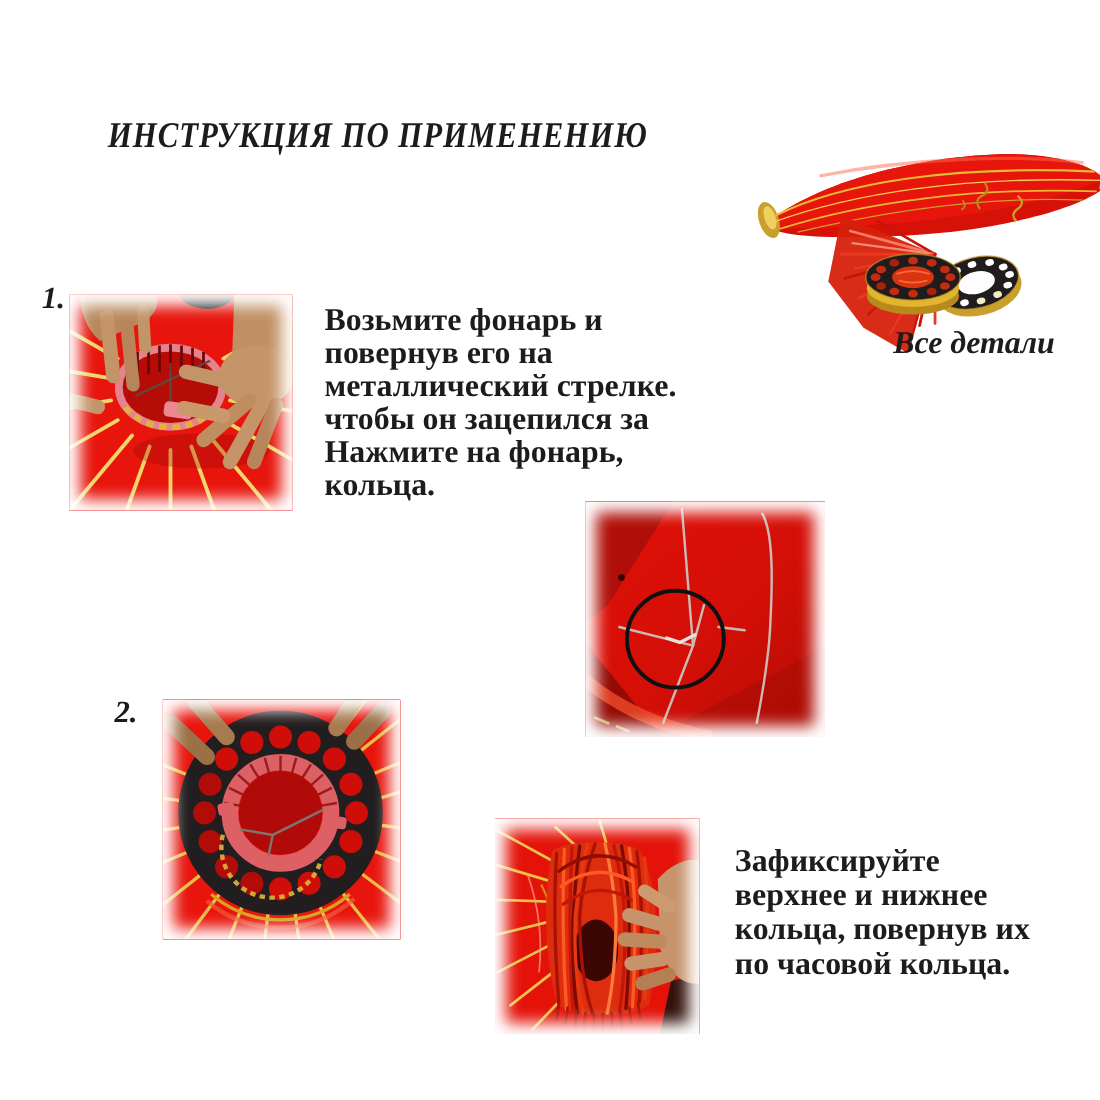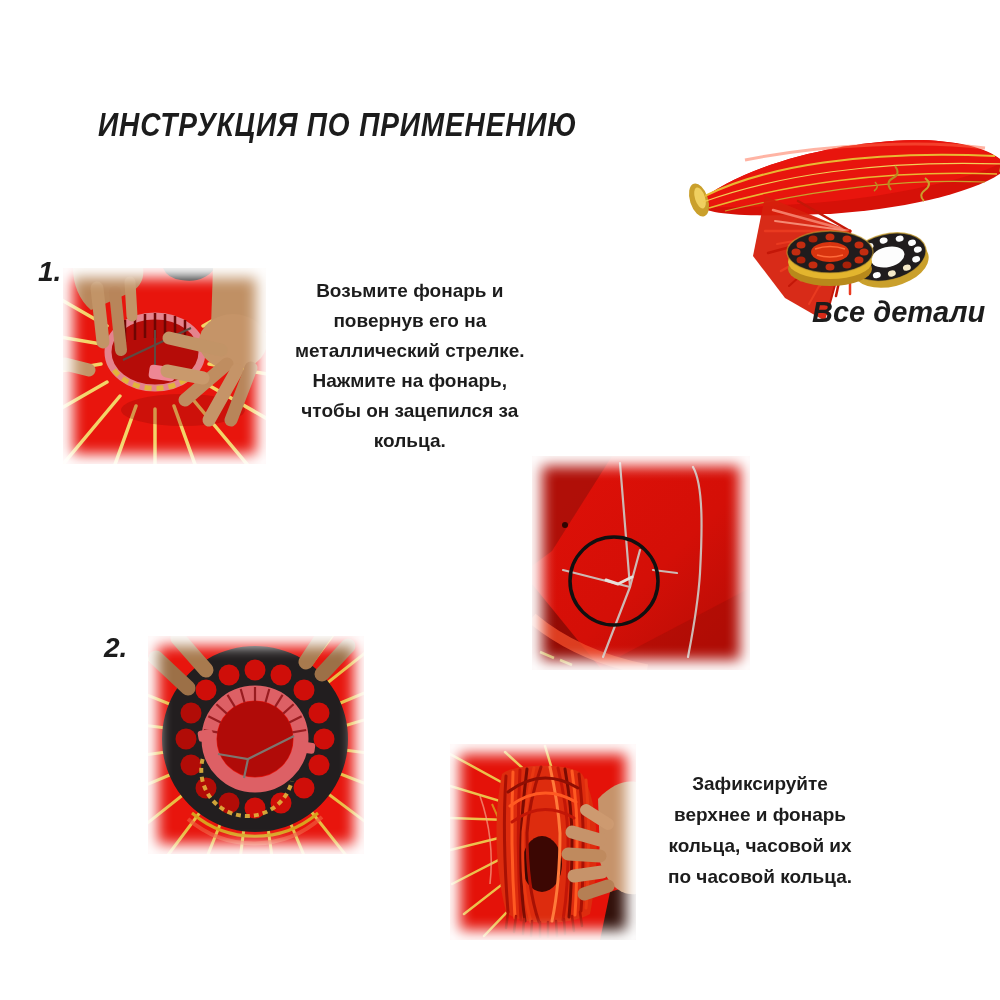--- a/index.html
+++ b/index.html
@@ -1,33 +1,33 @@
 <!DOCTYPE html>
 <html lang="ru"><head>
 <meta charset="utf-8">
 <style>
   html,body{margin:0;padding:0;background:#fff;}
   .canvas{
     position:relative;width:1000px;height:1000px;background:#ffffff;
-    font-family:Liberation Sans, sans-serif;color:#1c1c1c;overflow:hidden;
+    font-family:Liberation Serif, serif;color:#1c1c1c;overflow:hidden;
   }
   .title{
     position:absolute;left:98px;top:106px;font-size:33px;font-weight:bold;font-style:italic;
     letter-spacing:1px;white-space:nowrap;transform:scaleX(0.85);transform-origin:left center;
   }
   .caption{
     position:absolute;left:812px;top:296px;font-size:29px;font-weight:bold;font-style:italic;
     white-space:nowrap;
   }
   .step-num{
     position:absolute;font-size:28px;font-weight:bold;font-style:italic;
   }
   .num1{left:38px;top:256px;}
   .num2{left:104px;top:632px;}
-  .step-text{position:absolute;font-weight:bold;font-size:19px;line-height:30px;white-space:nowrap;text-align:center;}
+  .step-text{position:absolute;font-weight:bold;font-size:29px;line-height:30px;white-space:nowrap;}
   .text1{left:295px;top:276px;}
   .text2{left:668px;top:768px;line-height:31px;}
   .photo{position:absolute;margin:0;padding:0;overflow:hidden;background:#e8150d;}
   .photo svg{position:absolute;left:0;top:0;display:block;}
   .feather{position:absolute;inset:0;box-shadow:inset 0 0 14px 10px #ffffff;pointer-events:none;}
   .photo1{left:63px;top:268px;width:203px;height:196px;}
   .photo-hook{left:532px;top:456px;width:218px;height:214px;}
   .photo2{left:148px;top:636px;width:216px;height:218px;}
   .photo-tassel{left:450px;top:744px;width:186px;height:196px;}
   .parts{position:absolute;left:645px;top:110px;width:335px;height:195px;background:transparent;overflow:visible;}
@@ -178,22 +178,22 @@
         <line x1="140" y1="110" x2="104" y2="103" stroke="#c9996c" stroke-width="13"></line>
       </g>
     </svg>
     <span class="feather"></span>
   </figure>
 
   <div class="step-text text1">
     <div>Возьмите фонарь и</div>
     <div>повернув его на</div>
     <div>металлический стрелке.</div>
+    <div>чтобы он зацепился за</div>
     <div>Нажмите на фонарь,</div>
-    <div>чтобы он зацепился за</div>
     <div>кольца.</div>
   </div>
 
   <figure class="photo photo-hook">
     <svg width="218" height="214" viewBox="0 0 218 214">
       <defs>
         <linearGradient id="hookbg" x1="0" y1="0" x2="1" y2="1">
           <stop offset="0" stop-color="#e01008"></stop>
           <stop offset="0.55" stop-color="#d40f07"></stop>
           <stop offset="1" stop-color="#b00c05"></stop>
@@ -363,18 +363,18 @@
         <line x1="152" y1="128" x2="124" y2="132" stroke="#c6936a" stroke-width="13"></line>
         <line x1="158" y1="142" x2="134" y2="150" stroke="#b57f54" stroke-width="13"></line>
         <line x1="158" y1="80" x2="136" y2="66" stroke="#cd9a70" stroke-width="12"></line>
       </g>
     </svg>
     <span class="feather"></span>
   </figure>
 
   <div class="step-text text2">
     <div>Зафиксируйте</div>
-    <div>верхнее и фонарь</div>
-    <div>кольца, часовой их</div>
+    <div>верхнее и нижнее</div>
+    <div>кольца, повернув их</div>
     <div>по часовой кольца.</div>
   </div>
 
 </div>
 
 </body></html>

